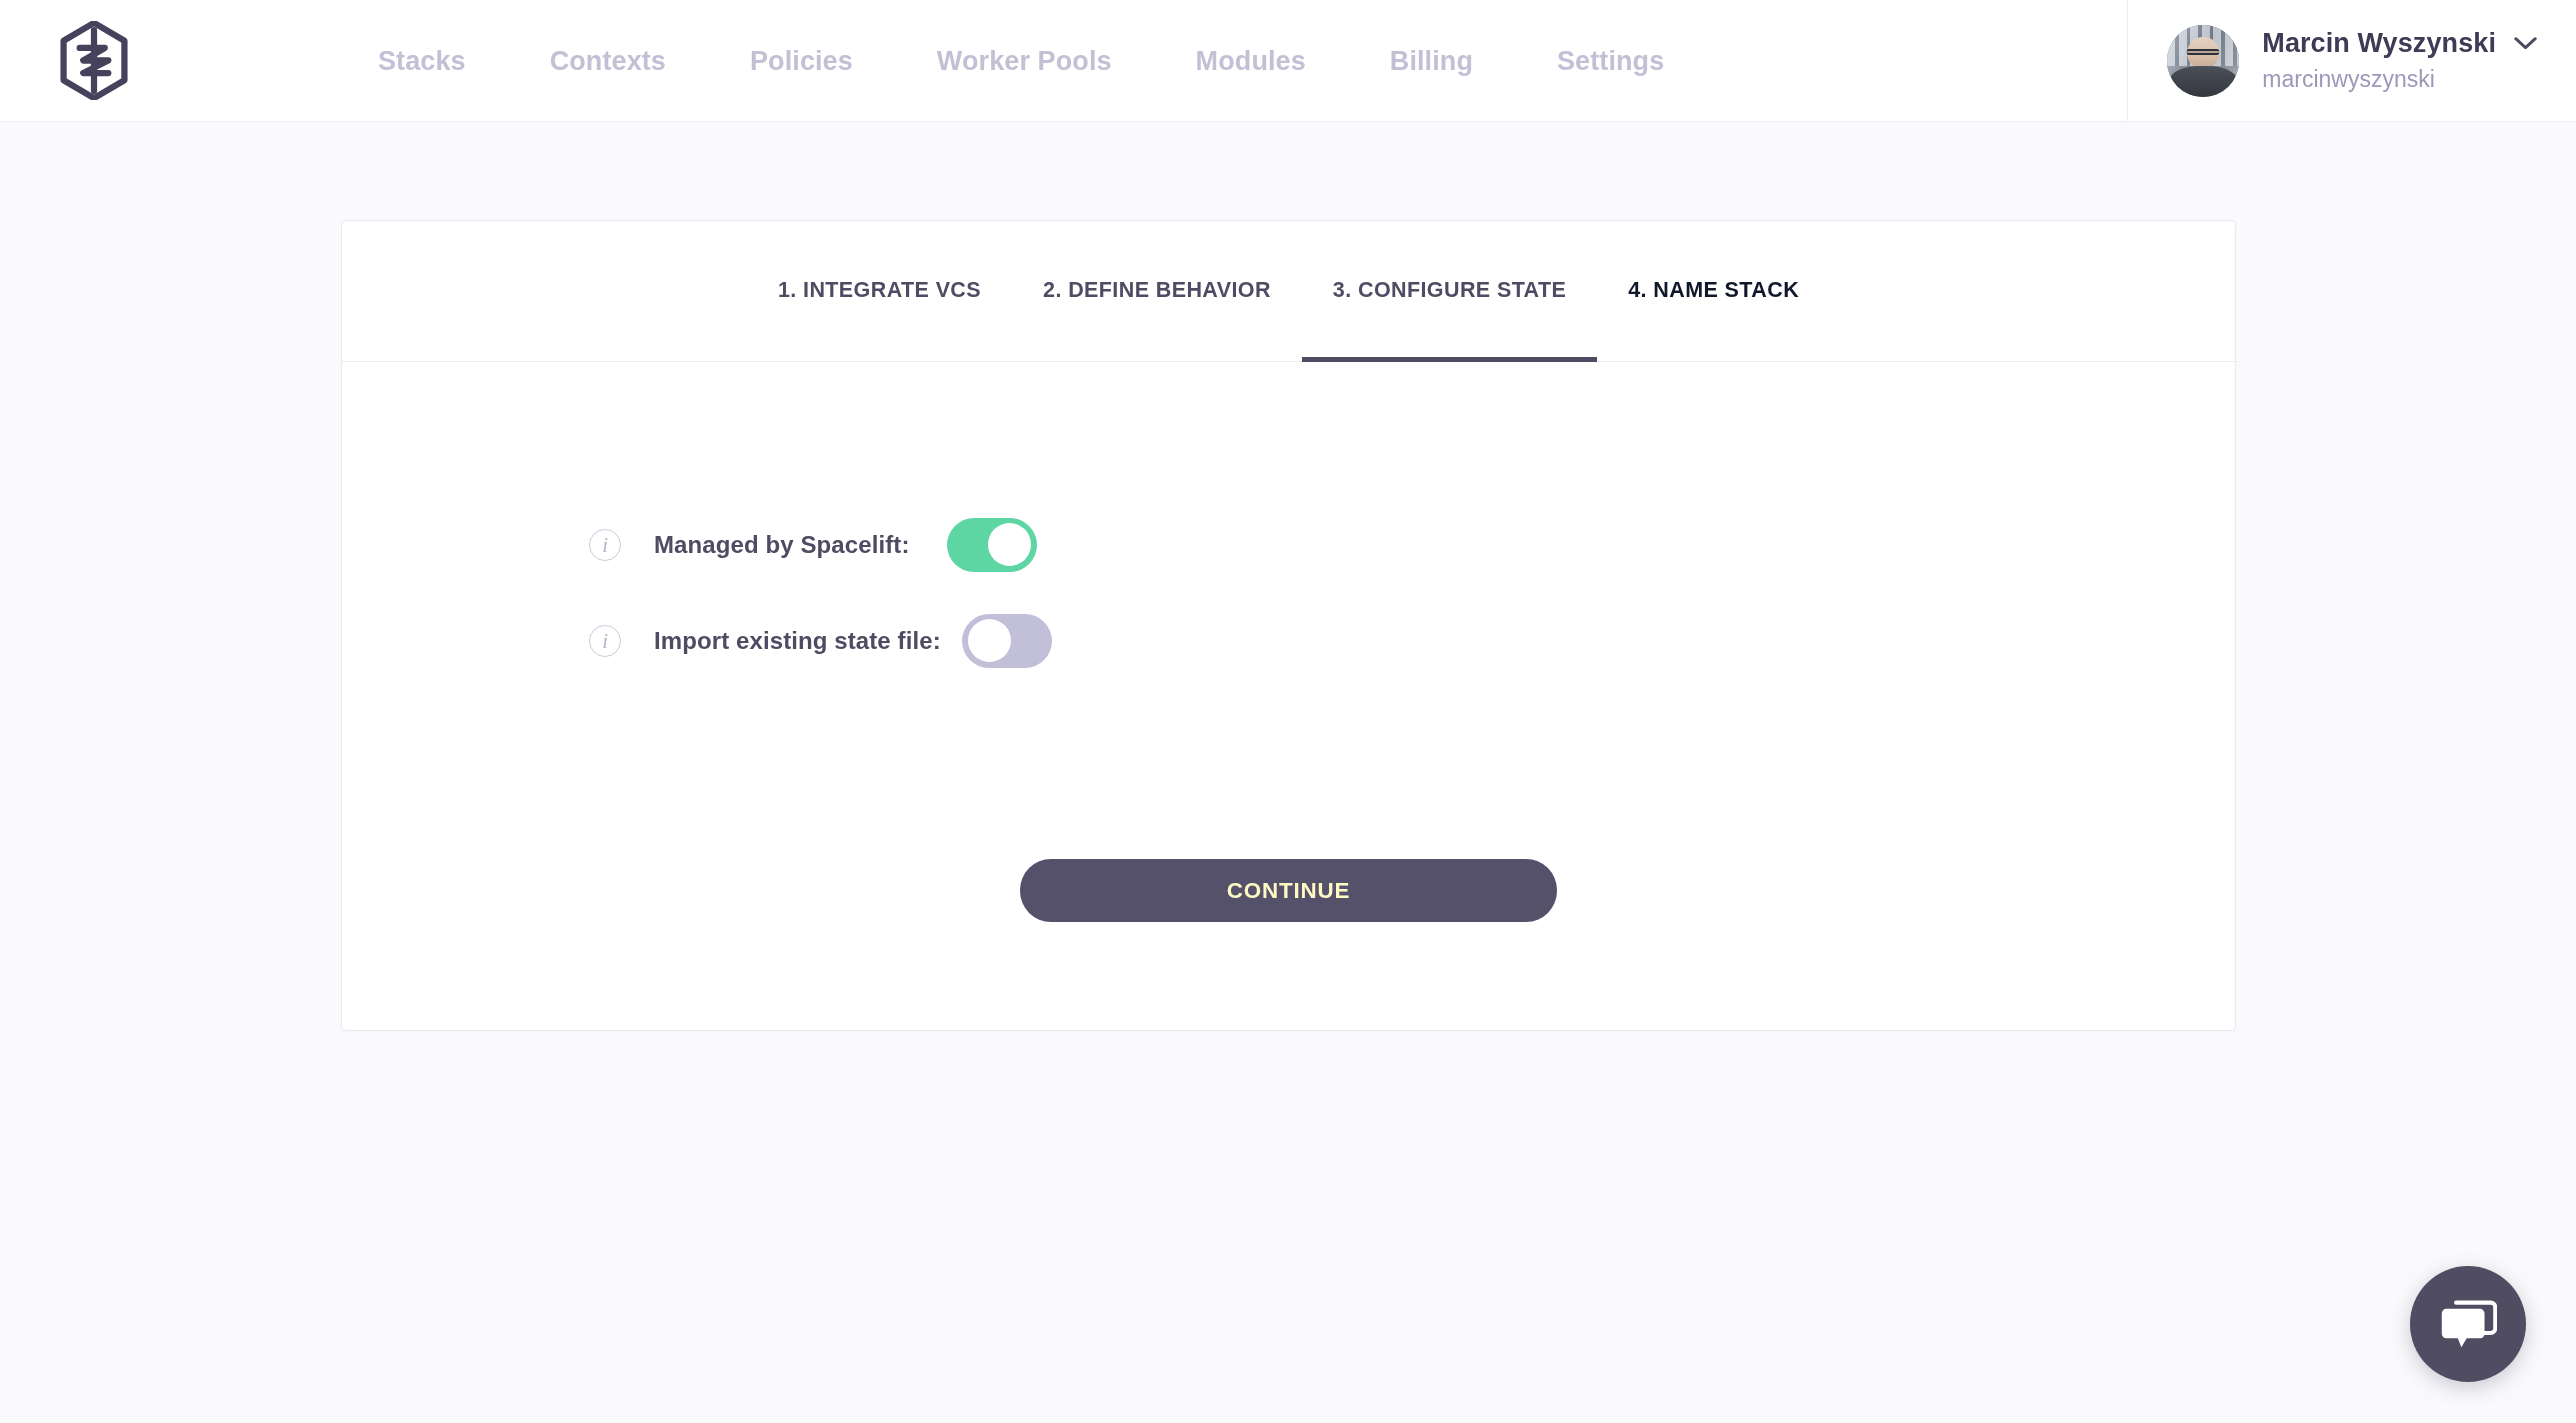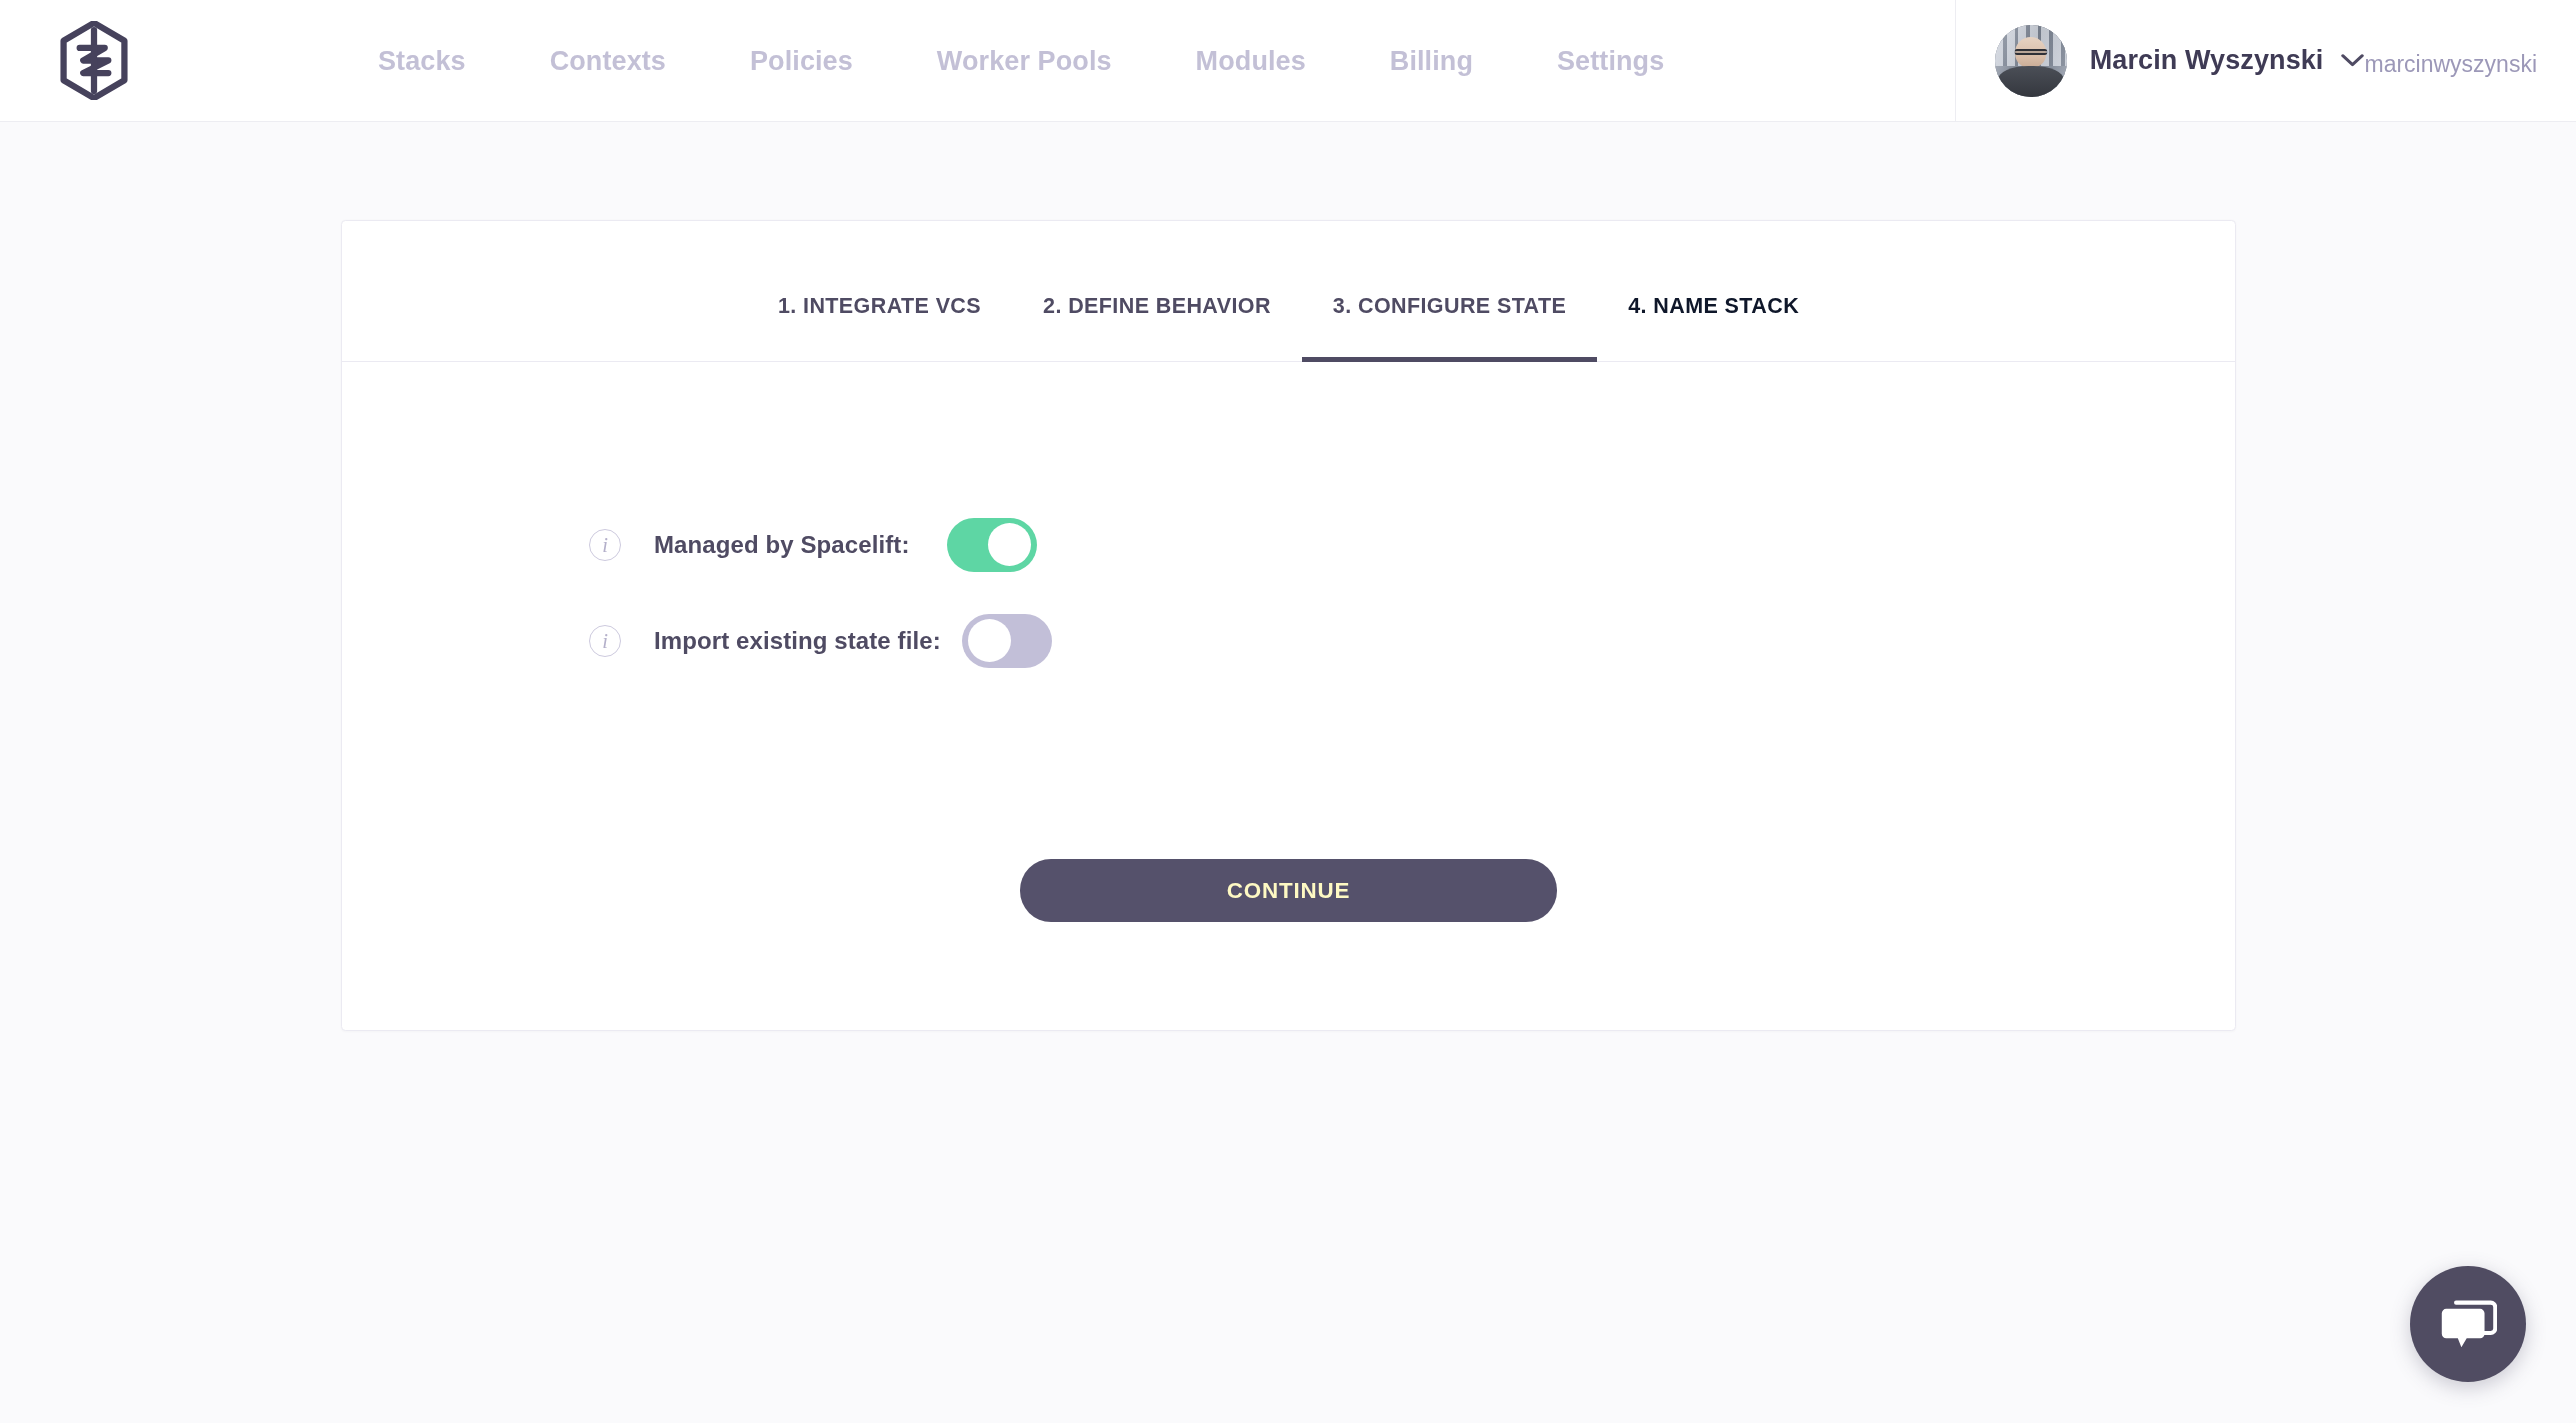--- a/index.html
+++ b/index.html
@@ -116,21 +116,21 @@
   .ph-body {
     position: absolute; left: 50%; bottom: 0;
     width: 92%; height: 42%;
     transform: translateX(-50%);
     border-radius: 46% 46% 0 0;
     background: linear-gradient(180deg, #4b4f57 0%, #34373e 100%);
   }
 
   .user-text {
     display: flex;
-    flex-direction: row;
+    flex-direction: column;
     justify-content: center;
     margin-left: 23px;
   }
   .user-name-row { display: flex; align-items: center; }
   .user-name {
     font-size: 27px;
     font-weight: 700;
     color: #3f3b55;
     letter-spacing: 0.1px;
     white-space: nowrap;
@@ -176,21 +176,21 @@
     border-bottom: 0.9px solid #ebeaf2;
     position: relative;
   }
 
   .tab {
     font-size: 21.5px;
     font-weight: 700;
     letter-spacing: 0.4px;
     color: #4f4b63;
     text-transform: uppercase;
-    padding: 16px 31px;
+    padding: 0 31px;
     height: 141px;
     line-height: 141px;
     position: relative;
     cursor: pointer;
     white-space: nowrap;
   }
   .tab.active::after {
     content: "";
     position: absolute;
     left: 0; right: 0; bottom: -0.9px;

